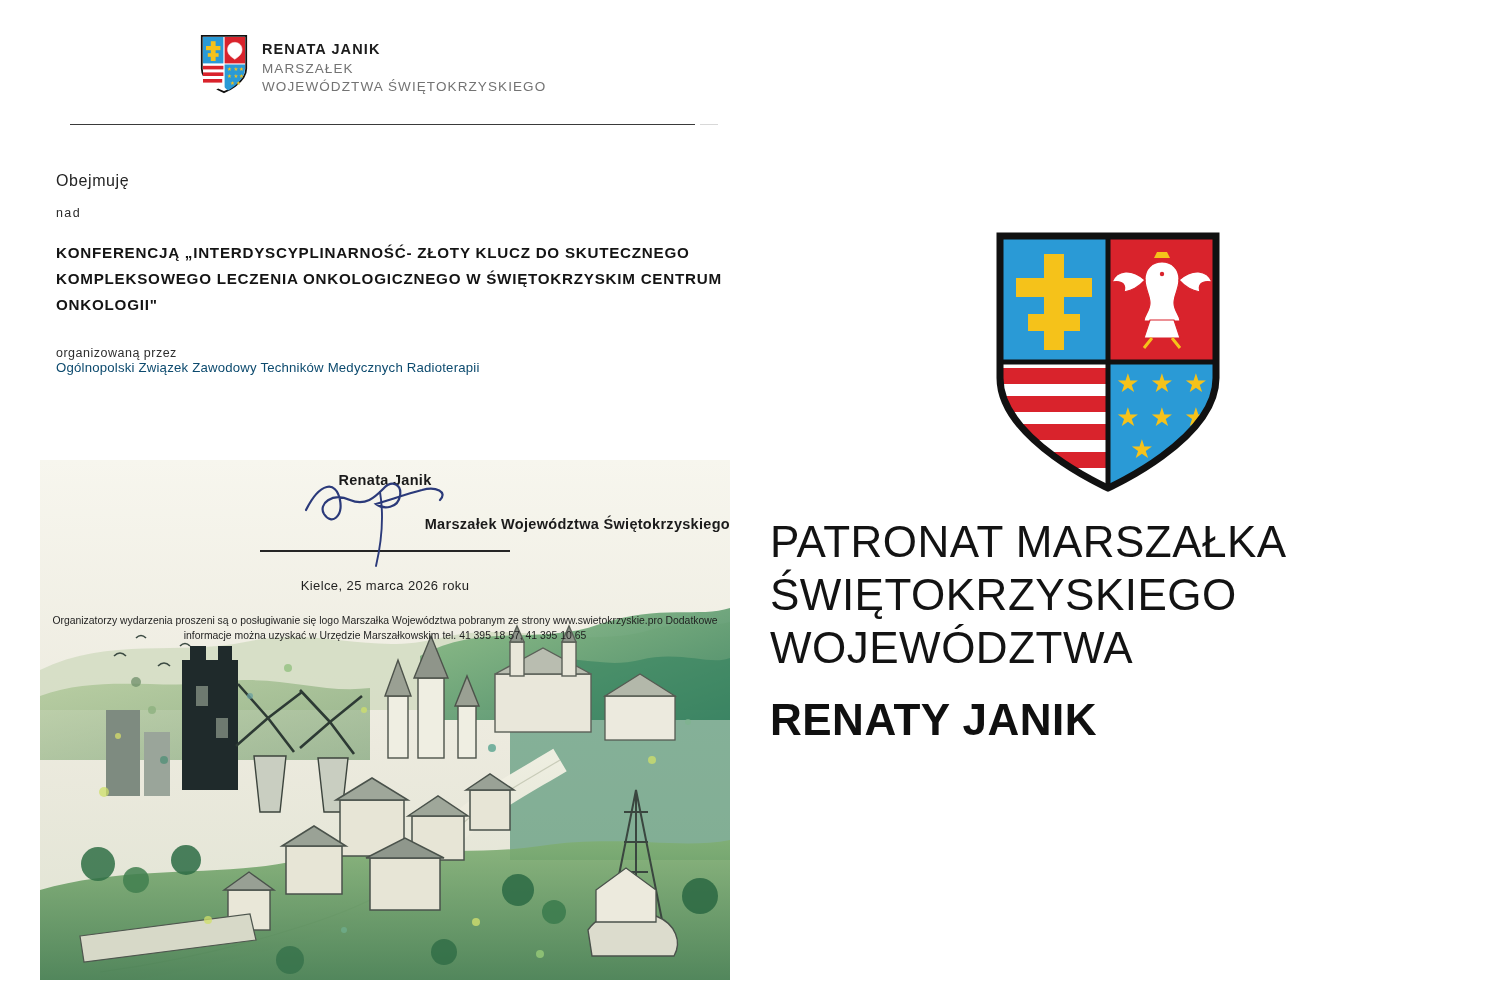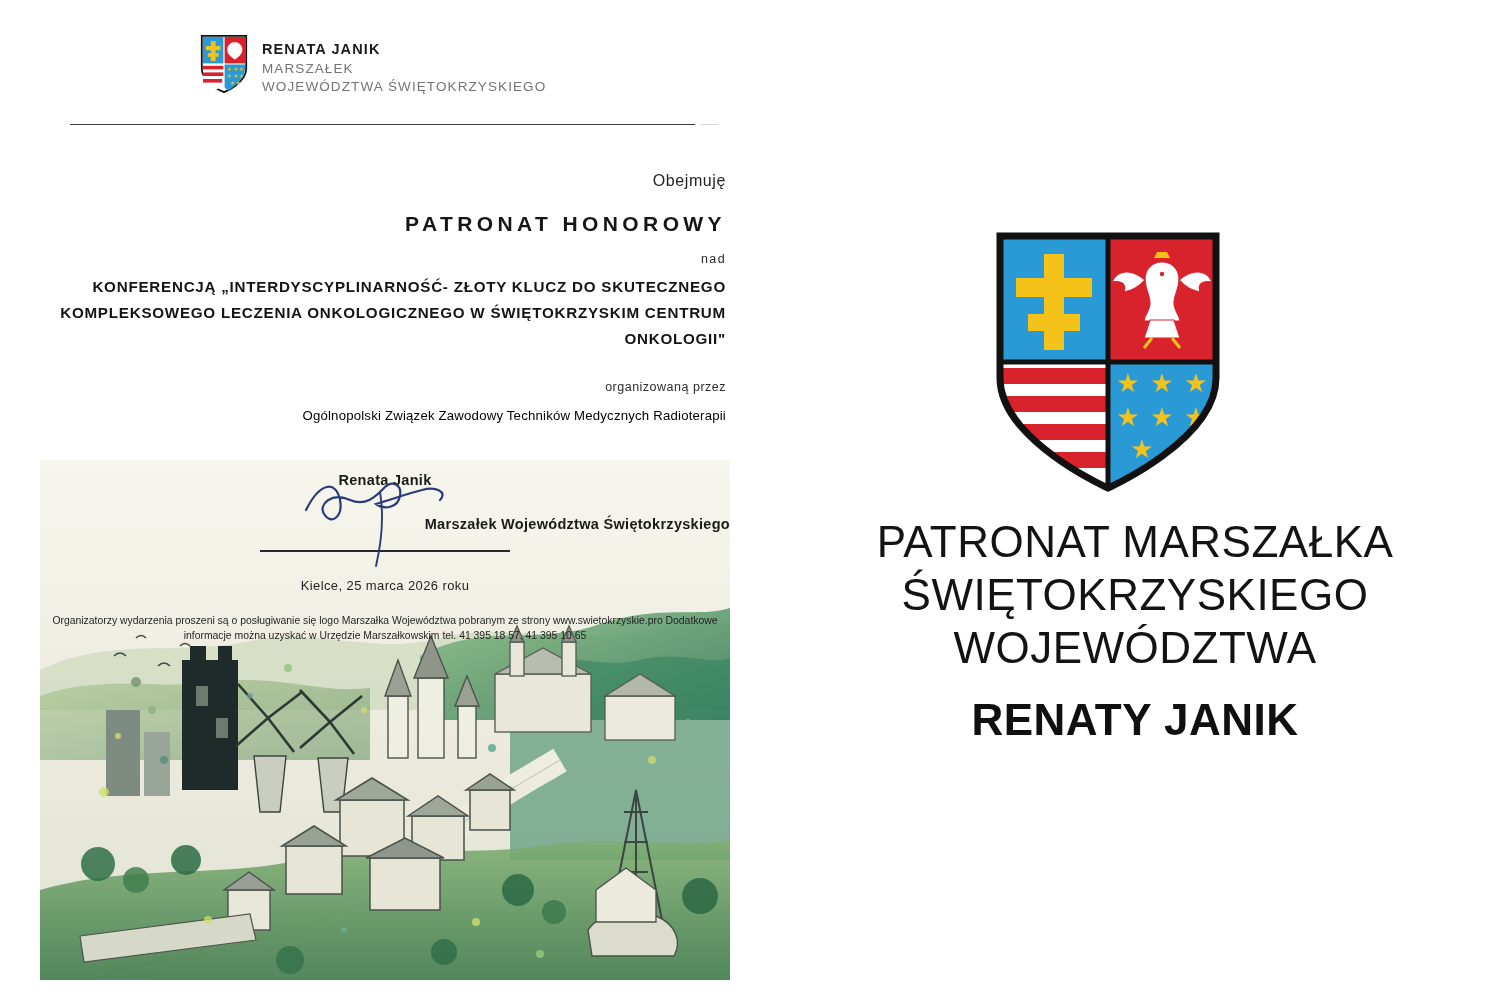--- a/index.html
+++ b/index.html
@@ -69,62 +69,61 @@
     left: 700px;
     top: 124px;
     width: 18px;
     height: 1px;
     background: #d8d8d8;
   }
 
   
   #cert-body {
     position: absolute;
-    left: 36px;
+    left: 56px;
     top: 172px;
     width: 690px;
-    text-align: right;
+    text-align: left;
   }
   .l-obejmuje {
     font-size: 16px;
     letter-spacing: 0.6px;
     color: #242424;
   }
   .l-patronat {
     margin-top: 22px;
     font-size: 21px;
     font-weight: bold;
     letter-spacing: 4.4px;
     color: #161616;
   }
   .l-nad {
     margin-top: 16px;
     font-size: 12.5px;
     letter-spacing: 1.4px;
     color: #2a2a2a;
   }
   .l-title {
-    margin-top: 8px;
+    margin-top: 20px;
     font-size: 15.2px;
     font-weight: bold;
     letter-spacing: 0.75px;
     line-height: 1.72;
     color: #141414;
   }
   .l-org-by {
     margin-top: 28px;
     font-size: 12.5px;
     letter-spacing: 0.5px;
     color: #2e2e2e;
   }
   .l-org-name {
-    margin-top: 14px;
     font-size: 13.2px;
     letter-spacing: 0.2px;
-    color: #000000;
+    color: #0c4a6e;
   }
 
   
   #artwork {
     position: absolute;
     left: 40px;
     top: 460px;
     width: 690px;
     height: 520px;
     overflow: hidden;
@@ -199,21 +198,20 @@
     left: 222px;
     top: 228px;
     width: 232px;
     height: 268px;
   }
   #caption {
     position: absolute;
     left: 0;
     top: 516px;
     width: 730px;
-    text-align: center;
     line-height: 1.2;
   }
   #caption .cap-line {
     font-size: 44px;
     letter-spacing: 0.5px;
     color: #131313;
   }
   #caption .cap-name {
     font-size: 44px;
     font-weight: bold;
@@ -266,21 +264,20 @@
       <div class="lh-role">MARSZAŁEK</div>
       <div class="lh-region">WOJEWÓDZTWA ŚWIĘTOKRZYSKIEGO</div>
     </div>
   </div>
 
   <div id="rule"></div>
   <div id="rule-tail"></div>
 
   <div id="cert-body">
     <div class="l-obejmuje">Obejmuję</div>
-    <div class="l-patronat">PATRONAT HONOROWY</div>
     <div class="l-nad">nad</div>
     <div class="l-title">KONFERENCJĄ „INTERDYSCYPLINARNOŚĆ- ZŁOTY KLUCZ DO SKUTECZNEGO KOMPLEKSOWEGO LECZENIA ONKOLOGICZNEGO W ŚWIĘTOKRZYSKIM CENTRUM ONKOLOGII"</div>
     <div class="l-org-by">organizowaną przez</div>
     <div class="l-org-name">Ogólnopolski Związek Zawodowy Techników Medycznych Radioterapii</div>
   </div>
 
   <div id="artwork">
     <svg viewBox="0 0 690 520" width="690" height="520" aria-hidden="true">
       <defs>
         <linearGradient id="sky" x1="0" y1="0" x2="0" y2="1">

